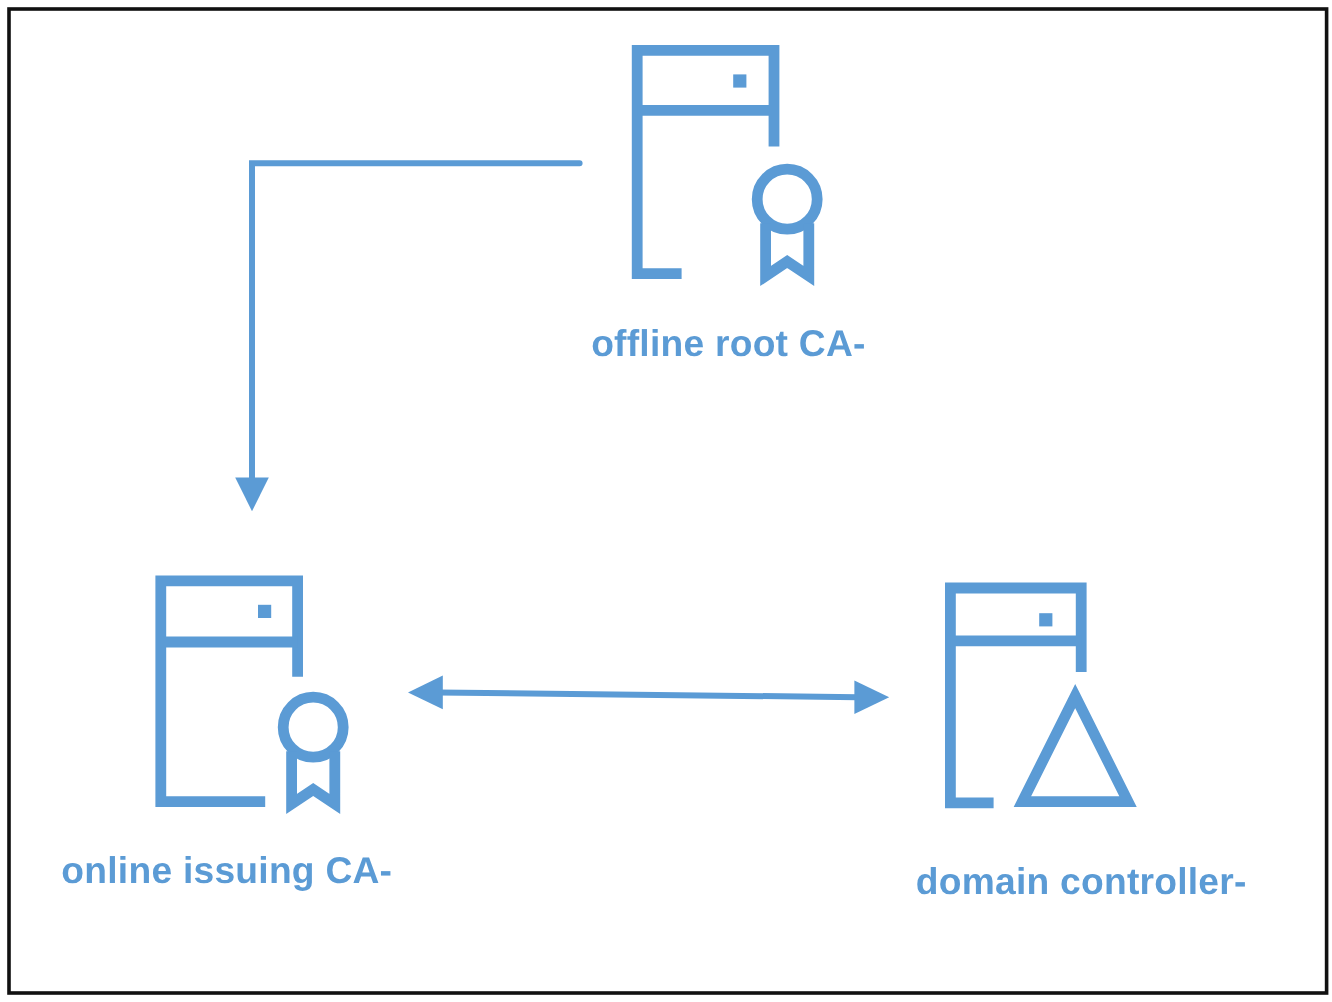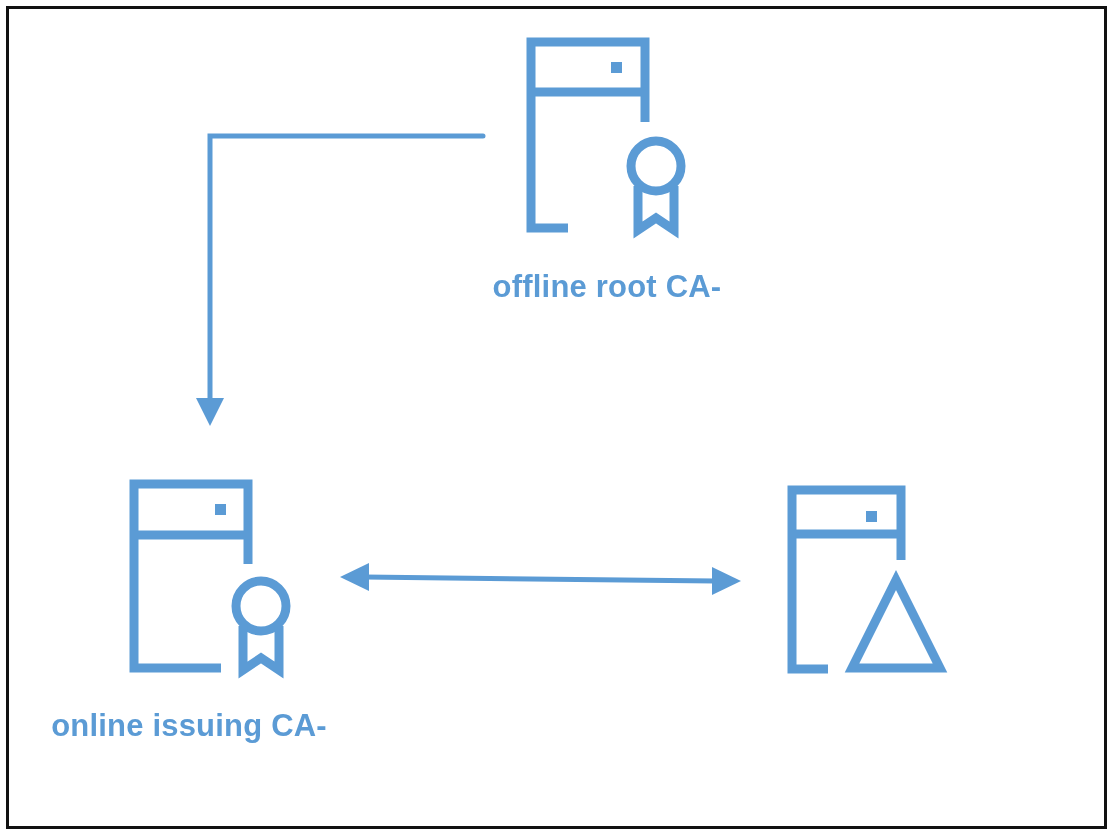--- a/index.html
+++ b/index.html
@@ -63,13 +63,14 @@
 
 <div class="label" style="left:607px; top:265px;">
   <span>offline root CA-</span>
 </div>
 
 <div class="label" style="left:189px; top:688px;margin-top:16px;">
   <span>online issuing CA-</span>
 </div>
 
 <div class="label" style="left:901px; top:713px;">
+  <span>domain controller-</span>
 </div>
 
 </body></html>

